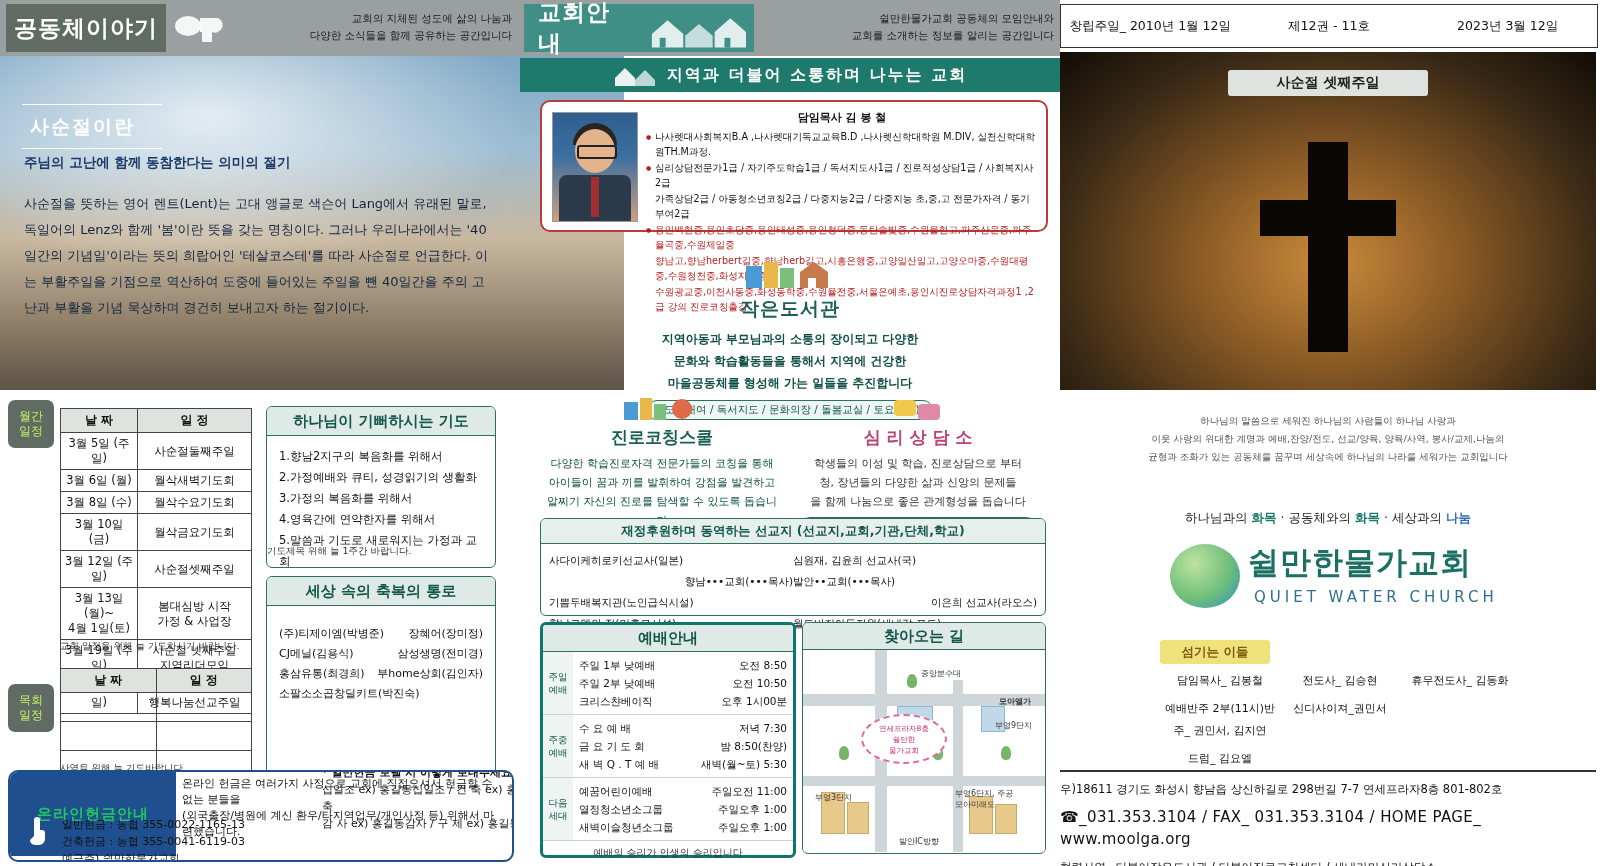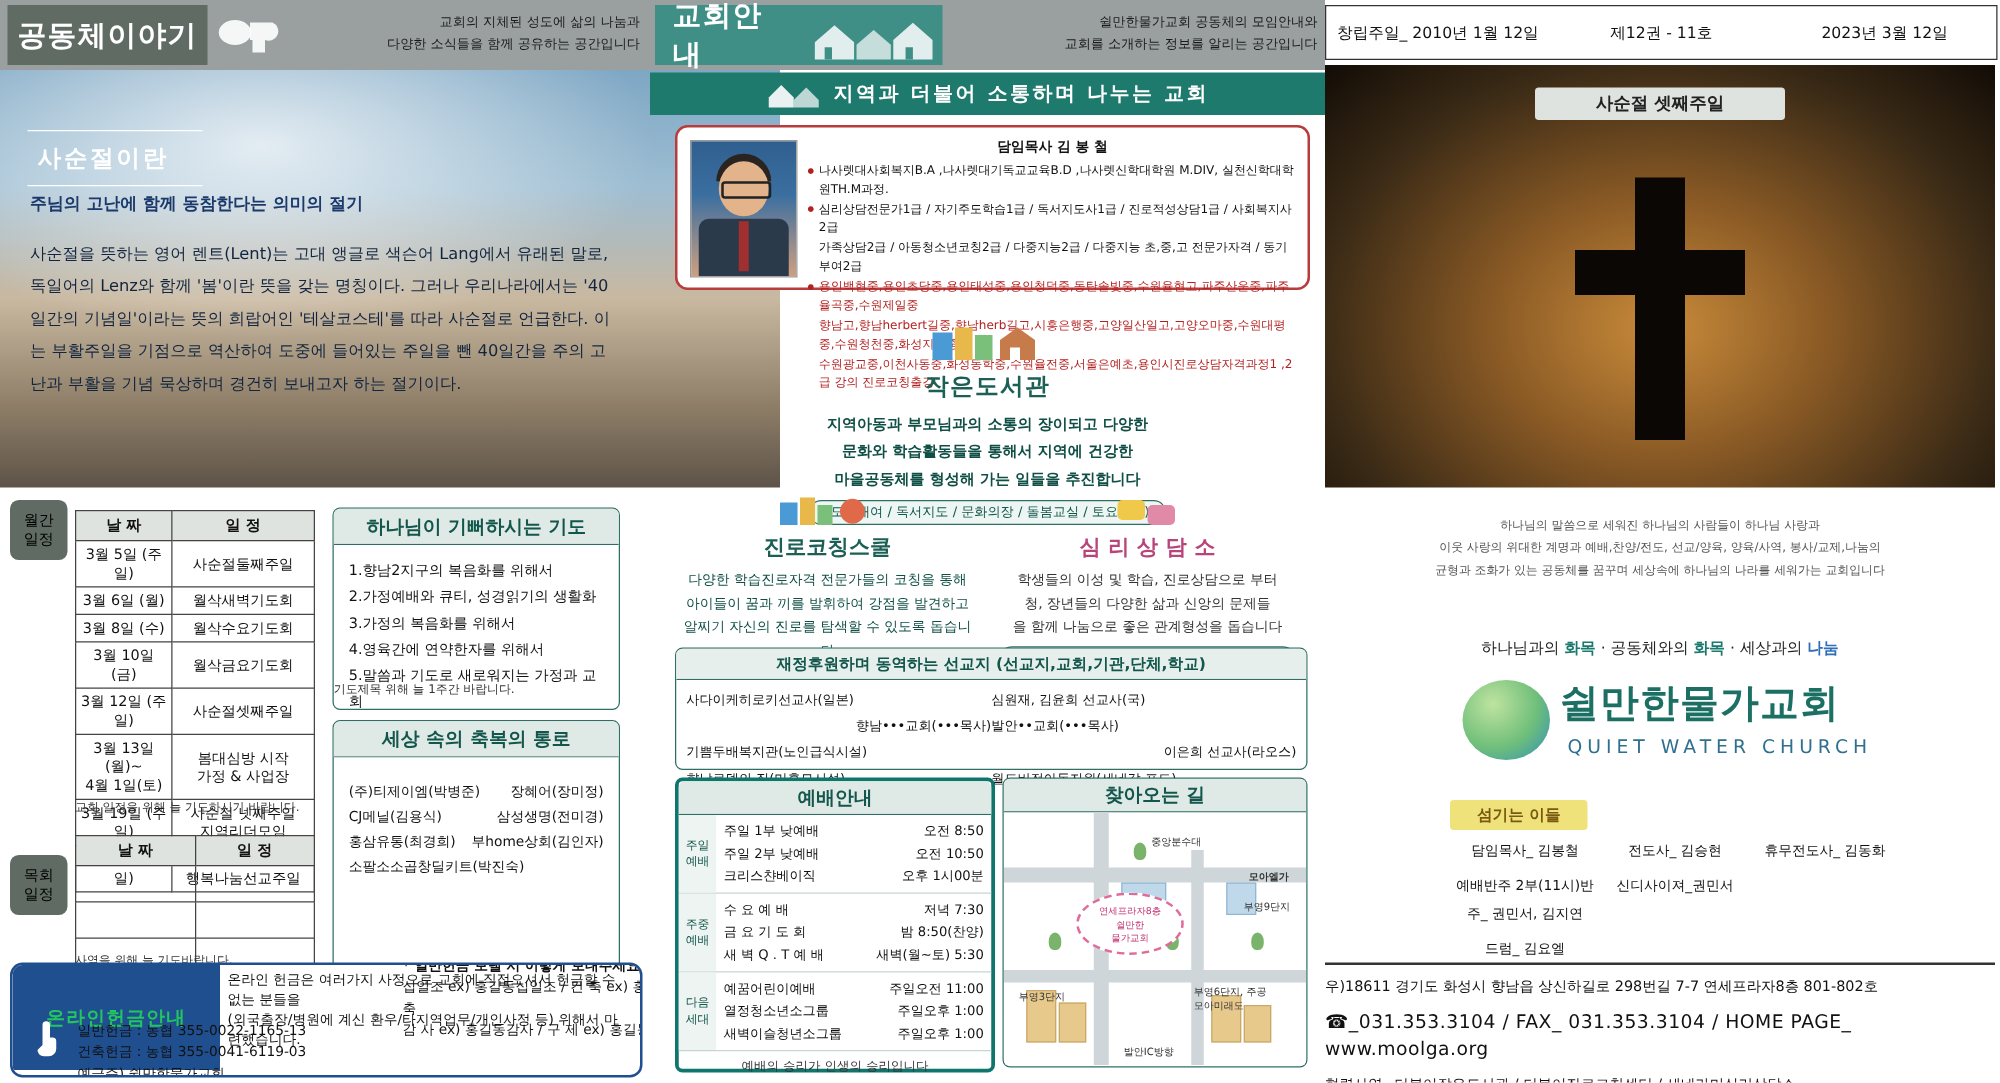--- a/index.html
+++ b/index.html
@@ -20,21 +20,21 @@
   .hero:after{content:"";position:absolute;left:-60px;top:-40px;width:640px;height:280px;
     background:radial-gradient(ellipse at 42% 36%, rgba(255,255,255,.75) 0%, rgba(255,255,255,0) 60%);}
   .hero .ttl{position:absolute;left:30px;top:58px;color:#fff;font-size:19px;font-weight:bold;letter-spacing:2px;z-index:3;}
   .hero .ttl:after{content:"";position:absolute;left:-8px;top:-10px;width:140px;height:1px;background:#fff;}
   .hero .ttl:before{content:"";position:absolute;left:-8px;bottom:-9px;width:140px;height:1px;background:#fff;}
   .hero .sub{position:absolute;left:24px;top:98px;color:#1b3a6b;font-size:13.5px;font-weight:bold;z-index:3;}
   .hero .body{position:absolute;left:24px;top:135px;width:470px;color:#12253f;font-size:13px;line-height:26px;z-index:3;}
 
   
   .tagcol{position:absolute;left:8px;top:400px;width:46px;}
-  .tag{width:46px;height:48px;border-radius:7px;background:#5f6b63;color:#000000;font-size:12px;display:flex;
+  .tag{width:46px;height:48px;border-radius:7px;background:#5f6b63;color:#bef264;font-size:12px;display:flex;
        align-items:center;justify-content:center;text-align:center;line-height:15px;}
   .tag.t2{margin-top:236px;}
   .tbl{position:absolute;border-collapse:collapse;}
   .tbl th,.tbl td{border:1px solid #444;font-size:11.5px;text-align:center;padding:3px 2px;color:#111;}
   .tbl th{background:#dfe3e0;font-weight:bold;font-size:12px;}
   #month-table{left:60px;top:408px;width:192px;}
   #month-table td.d{width:72px;}
   .note{position:absolute;font-size:9.5px;color:#333;text-align:left;}
 
   #pastor-table{left:60px;top:668px;width:192px;}

